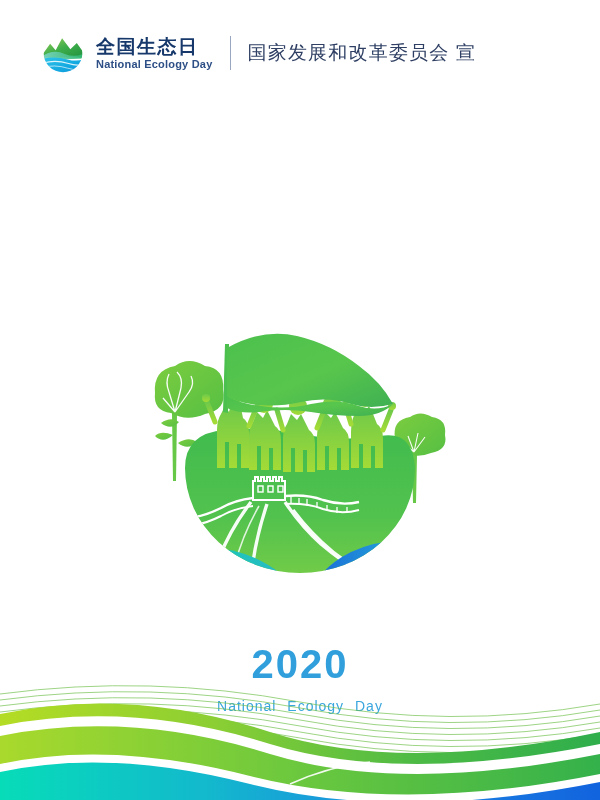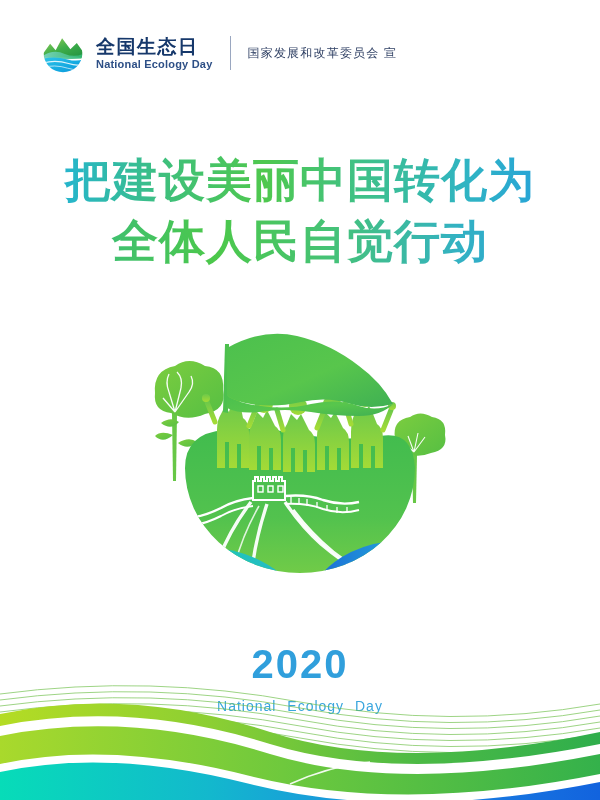--- a/index.html
+++ b/index.html
@@ -57,21 +57,21 @@
     white-space: nowrap;
   }
   .header-divider {
     width: 1px;
     height: 34px;
     background: #9aa7c0;
     margin: 0 16px 0 18px;
   }
   .agency {
     font-family: Liberation Sans, sans-serif;
-    font-size: 12px;
+    font-size: 19px;
     color: #2e3f63;
     letter-spacing: 1.2px;
     white-space: nowrap;
   }
 
   
   .title-block {
     position: absolute;
     top: 150px;
     left: 0;
@@ -198,24 +198,20 @@
     <div class="logo-text">
       <span class="logo-cn">全国生态日</span>
       <span class="logo-en">National Ecology Day</span>
     </div>
 
     <div class="header-divider"></div>
 
     <div class="agency">国家发展和改革委员会 宣</div>
   </div>
 
-  <div class="title-block">
-    <span class="title-line line1">把建设美丽中国转化为</span>
-    <span class="title-line line2">全体人民自觉行动</span>
-  </div>
 
   <div class="illustration">
     <svg viewBox="0 0 310 290" width="310" height="290">
       <defs>
         <linearGradient id="hillGrad" x1="0" y1="0" x2="0" y2="1">
           <stop offset="0%" stop-color="#3fbb4e"></stop>
           <stop offset="55%" stop-color="#52c24e"></stop>
           <stop offset="100%" stop-color="#7ecf45"></stop>
         </linearGradient>
         <linearGradient id="flagGrad" x1="0" y1="0" x2="1" y2="1">

